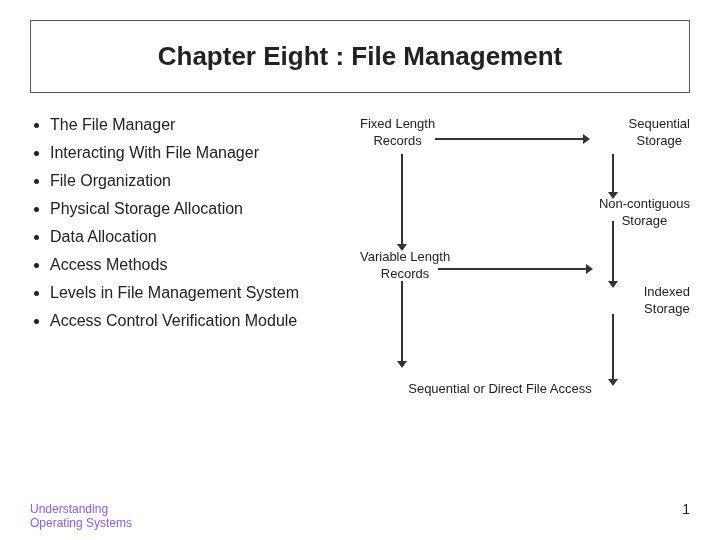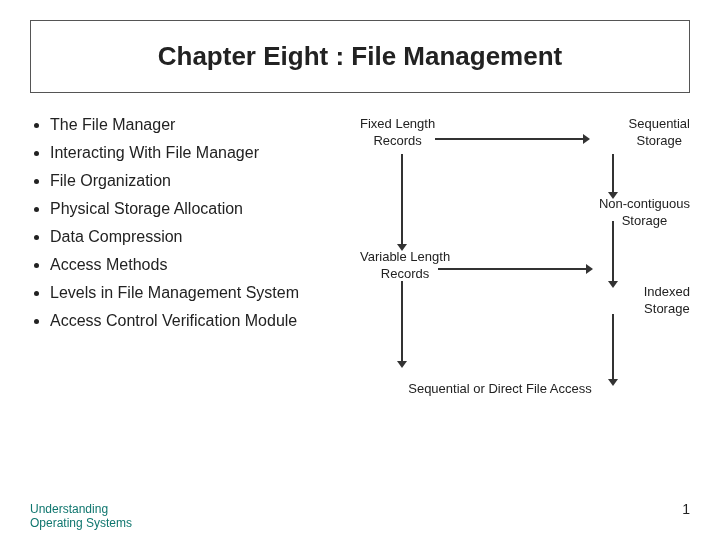--- a/index.html
+++ b/index.html
@@ -119,21 +119,21 @@
     <span class="title-text">Chapter Eight : File Management</span>
   </div>
 
   <div class="content-area">
     <div class="left-col">
       <ul class="bullet-list">
         <li>The File Manager</li>
         <li>Interacting With File Manager</li>
         <li>File Organization</li>
         <li>Physical Storage Allocation</li>
-        <li>Data Compression</li>
+        <li>Data Allocation</li>
         <li>Access Methods</li>
         <li>Levels in File Management System</li>
         <li>Access Control Verification Module</li>
       </ul>
     </div>
 
     <div class="right-col">
       <div class="diagram">
 
         <div class="box" style="left:0px; top:0px;">
@@ -198,21 +198,21 @@
 
         <div class="box" style="left:20px; top:265px; width:240px;text-align:center;">
           <span>Sequential or Direct File Access</span>
         </div>
 
       </div>
     </div>
   </div>
 
   <div class="footer">
-    <div style="white-space:pre-line; font-size:12px; color:#0f766e;">
+    <div style="white-space:pre-line; font-size:12px; color:#8b5cf6;">
       <span>Understanding
 Operating Systems</span>
     </div>
     <div style="font-size:14px; color:#222;">
       <span>1</span>
     </div>
   </div>
 </div>
 
 </body></html>

